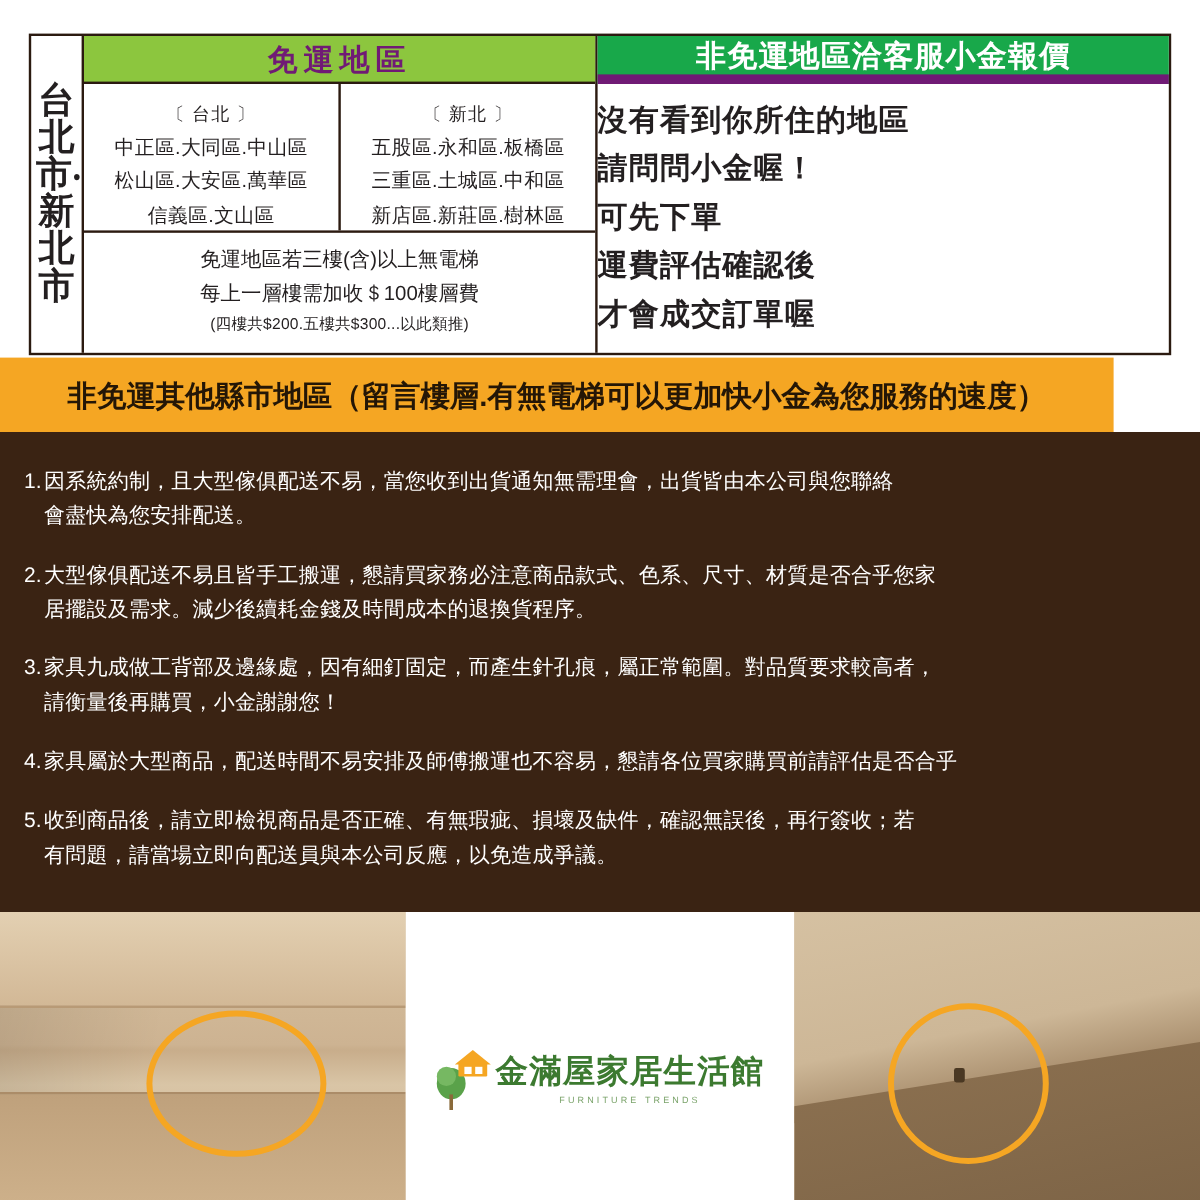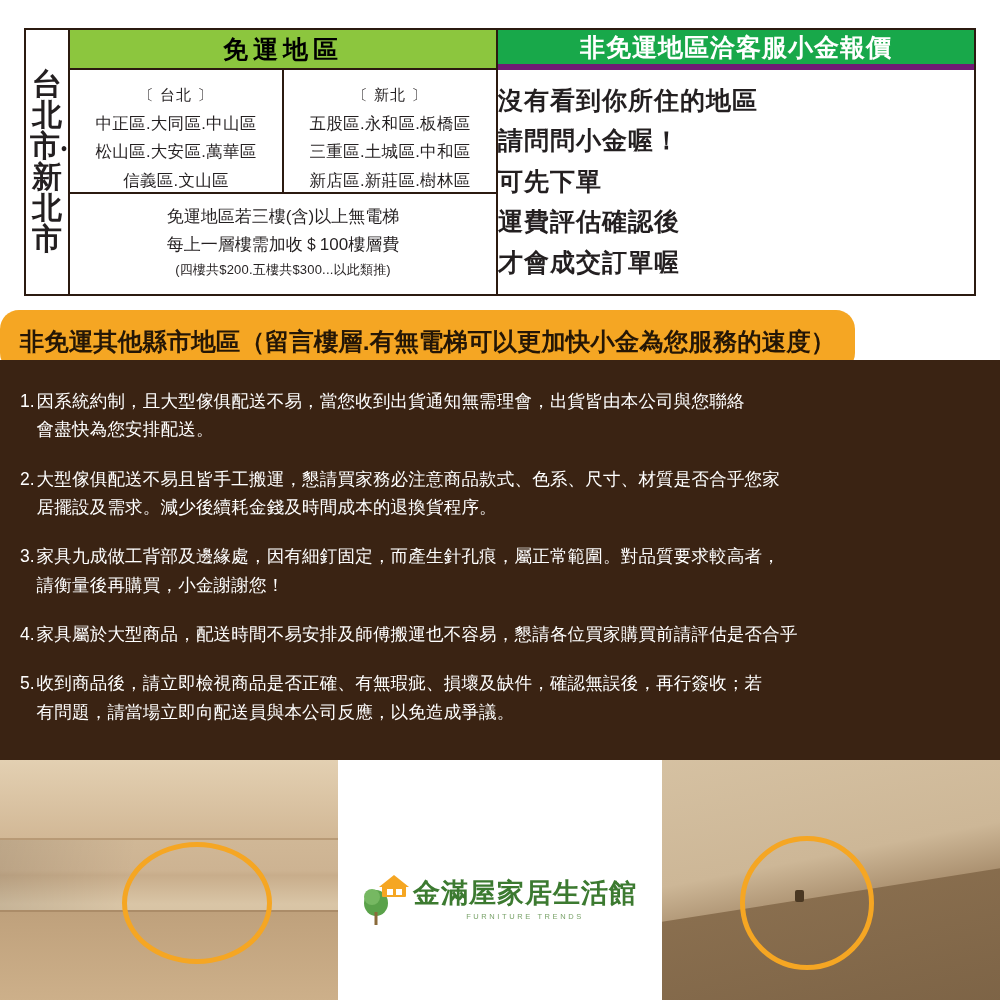--- a/index.html
+++ b/index.html
@@ -61,21 +61,21 @@
   .free-head {
     height: 40px;
     background: #8cc63e;
     border-bottom: 2px solid #2b1a10;
     display: flex;
     align-items: center;
     justify-content: center;
     font-size: 25px;
     font-weight: bold;
     letter-spacing: 5px;
-    color: #000000;
+    color: #701a75;
     box-sizing: border-box;
   }
   .free-body {
     flex: 1;
     display: flex;
     flex-direction: column;
   }
   .free-regions {
     display: flex;
     height: 124px;
@@ -121,21 +121,21 @@
 
   .paid-col {
     flex: 1;
     box-sizing: border-box;
     display: flex;
     flex-direction: column;
   }
   .paid-head {
     height: 40px;
     background: #18a84a;
-    border-bottom: 6px solid #701a75;
+    border-bottom: 8px solid #701a75;
     display: flex;
     align-items: center;
     justify-content: center;
     font-size: 25px;
     font-weight: bold;
     color: #ffffff;
     letter-spacing: 1px;
     box-sizing: border-box;
   }
   .paid-body {
@@ -152,29 +152,28 @@
     font-weight: bold;
     line-height: 1.62;
     letter-spacing: 1px;
     white-space: nowrap;
   }
 
   
   .yellow-bar {
     position: absolute;
     left: 0;
-    top: 310px;
-    width: 855px;
+    top: 298px;
+    width: 928px;
     height: 62px;
     background: #f5a623;
     display: flex;
     align-items: center;
     justify-content: center;
     box-sizing: border-box;
-    border-radius: 19px;
   }
   .yellow-bar .ytext {
     font-size: 24.5px;
     font-weight: bold;
     color: #241606;
     letter-spacing: 0px;
     white-space: nowrap;
   }
 
   

